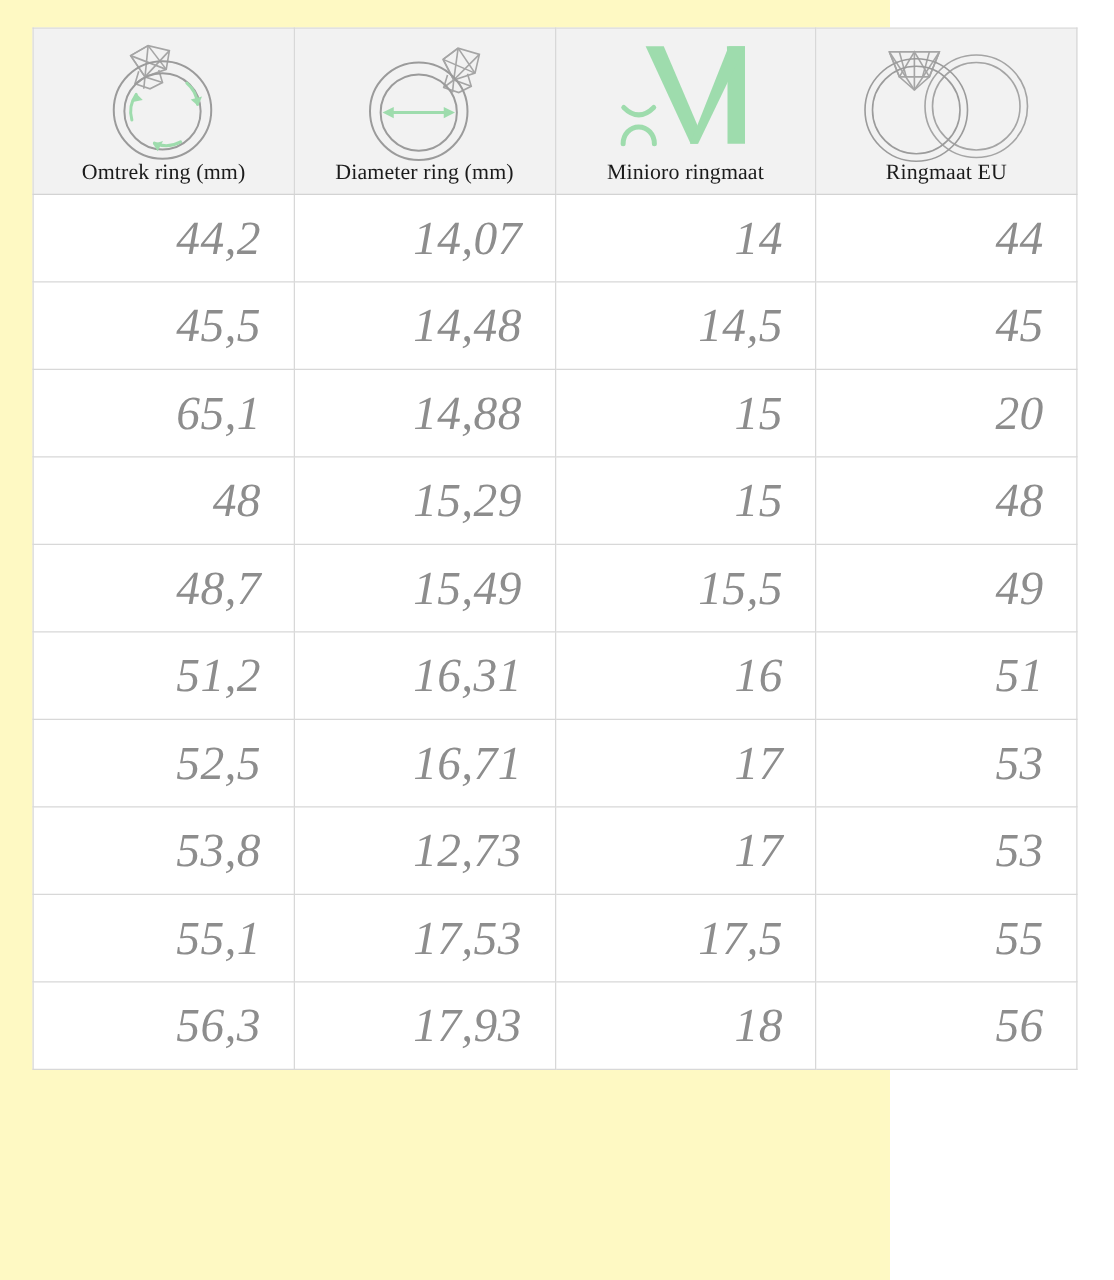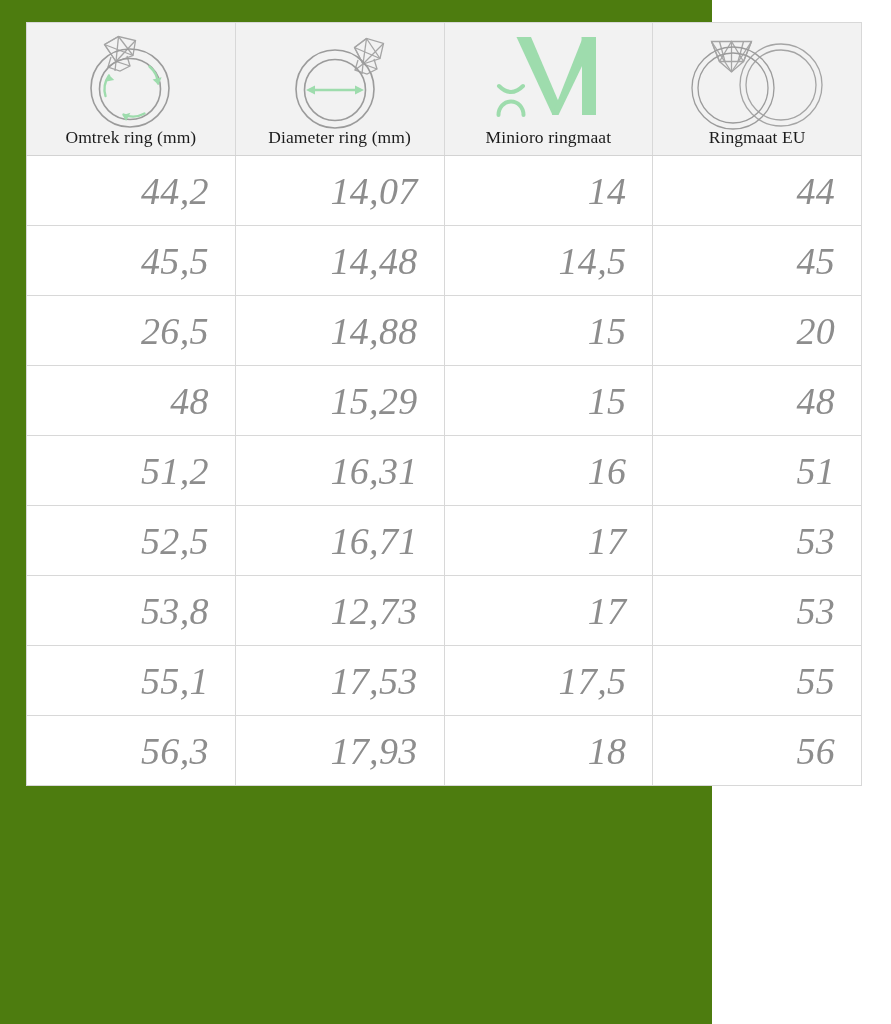--- a/index.html
+++ b/index.html
@@ -12,21 +12,21 @@
     width: 891px;
     height: 1024px;
     overflow: hidden;
     font-family: "Liberation Serif", "DejaVu Serif", serif;
   }
 
   .page {
     position: relative;
     width: 712px;
     height: 1024px;
-    background: #4d7c0f;
+    background: #fef9c3;
   }
 
   .size-table {
     position: absolute;
     left: 26px;
     top: 22px;
     width: 836px;
     border-collapse: collapse;
     table-layout: fixed;
     background: #ffffff;
@@ -247,32 +247,38 @@
         <td>14</td>
         <td>44</td>
       </tr>
       <tr>
         <td>45,5</td>
         <td>14,48</td>
         <td>14,5</td>
         <td>45</td>
       </tr>
       <tr>
-        <td>26,5</td>
+        <td>65,1</td>
         <td>14,88</td>
         <td>15</td>
         <td>20</td>
       </tr>
       <tr>
         <td>48</td>
         <td>15,29</td>
         <td>15</td>
         <td>48</td>
       </tr>
       <tr>
+        <td>48,7</td>
+        <td>15,49</td>
+        <td>15,5</td>
+        <td>49</td>
+      </tr>
+      <tr>
         <td>51,2</td>
         <td>16,31</td>
         <td>16</td>
         <td>51</td>
       </tr>
       <tr>
         <td>52,5</td>
         <td>16,71</td>
         <td>17</td>
         <td>53</td>

